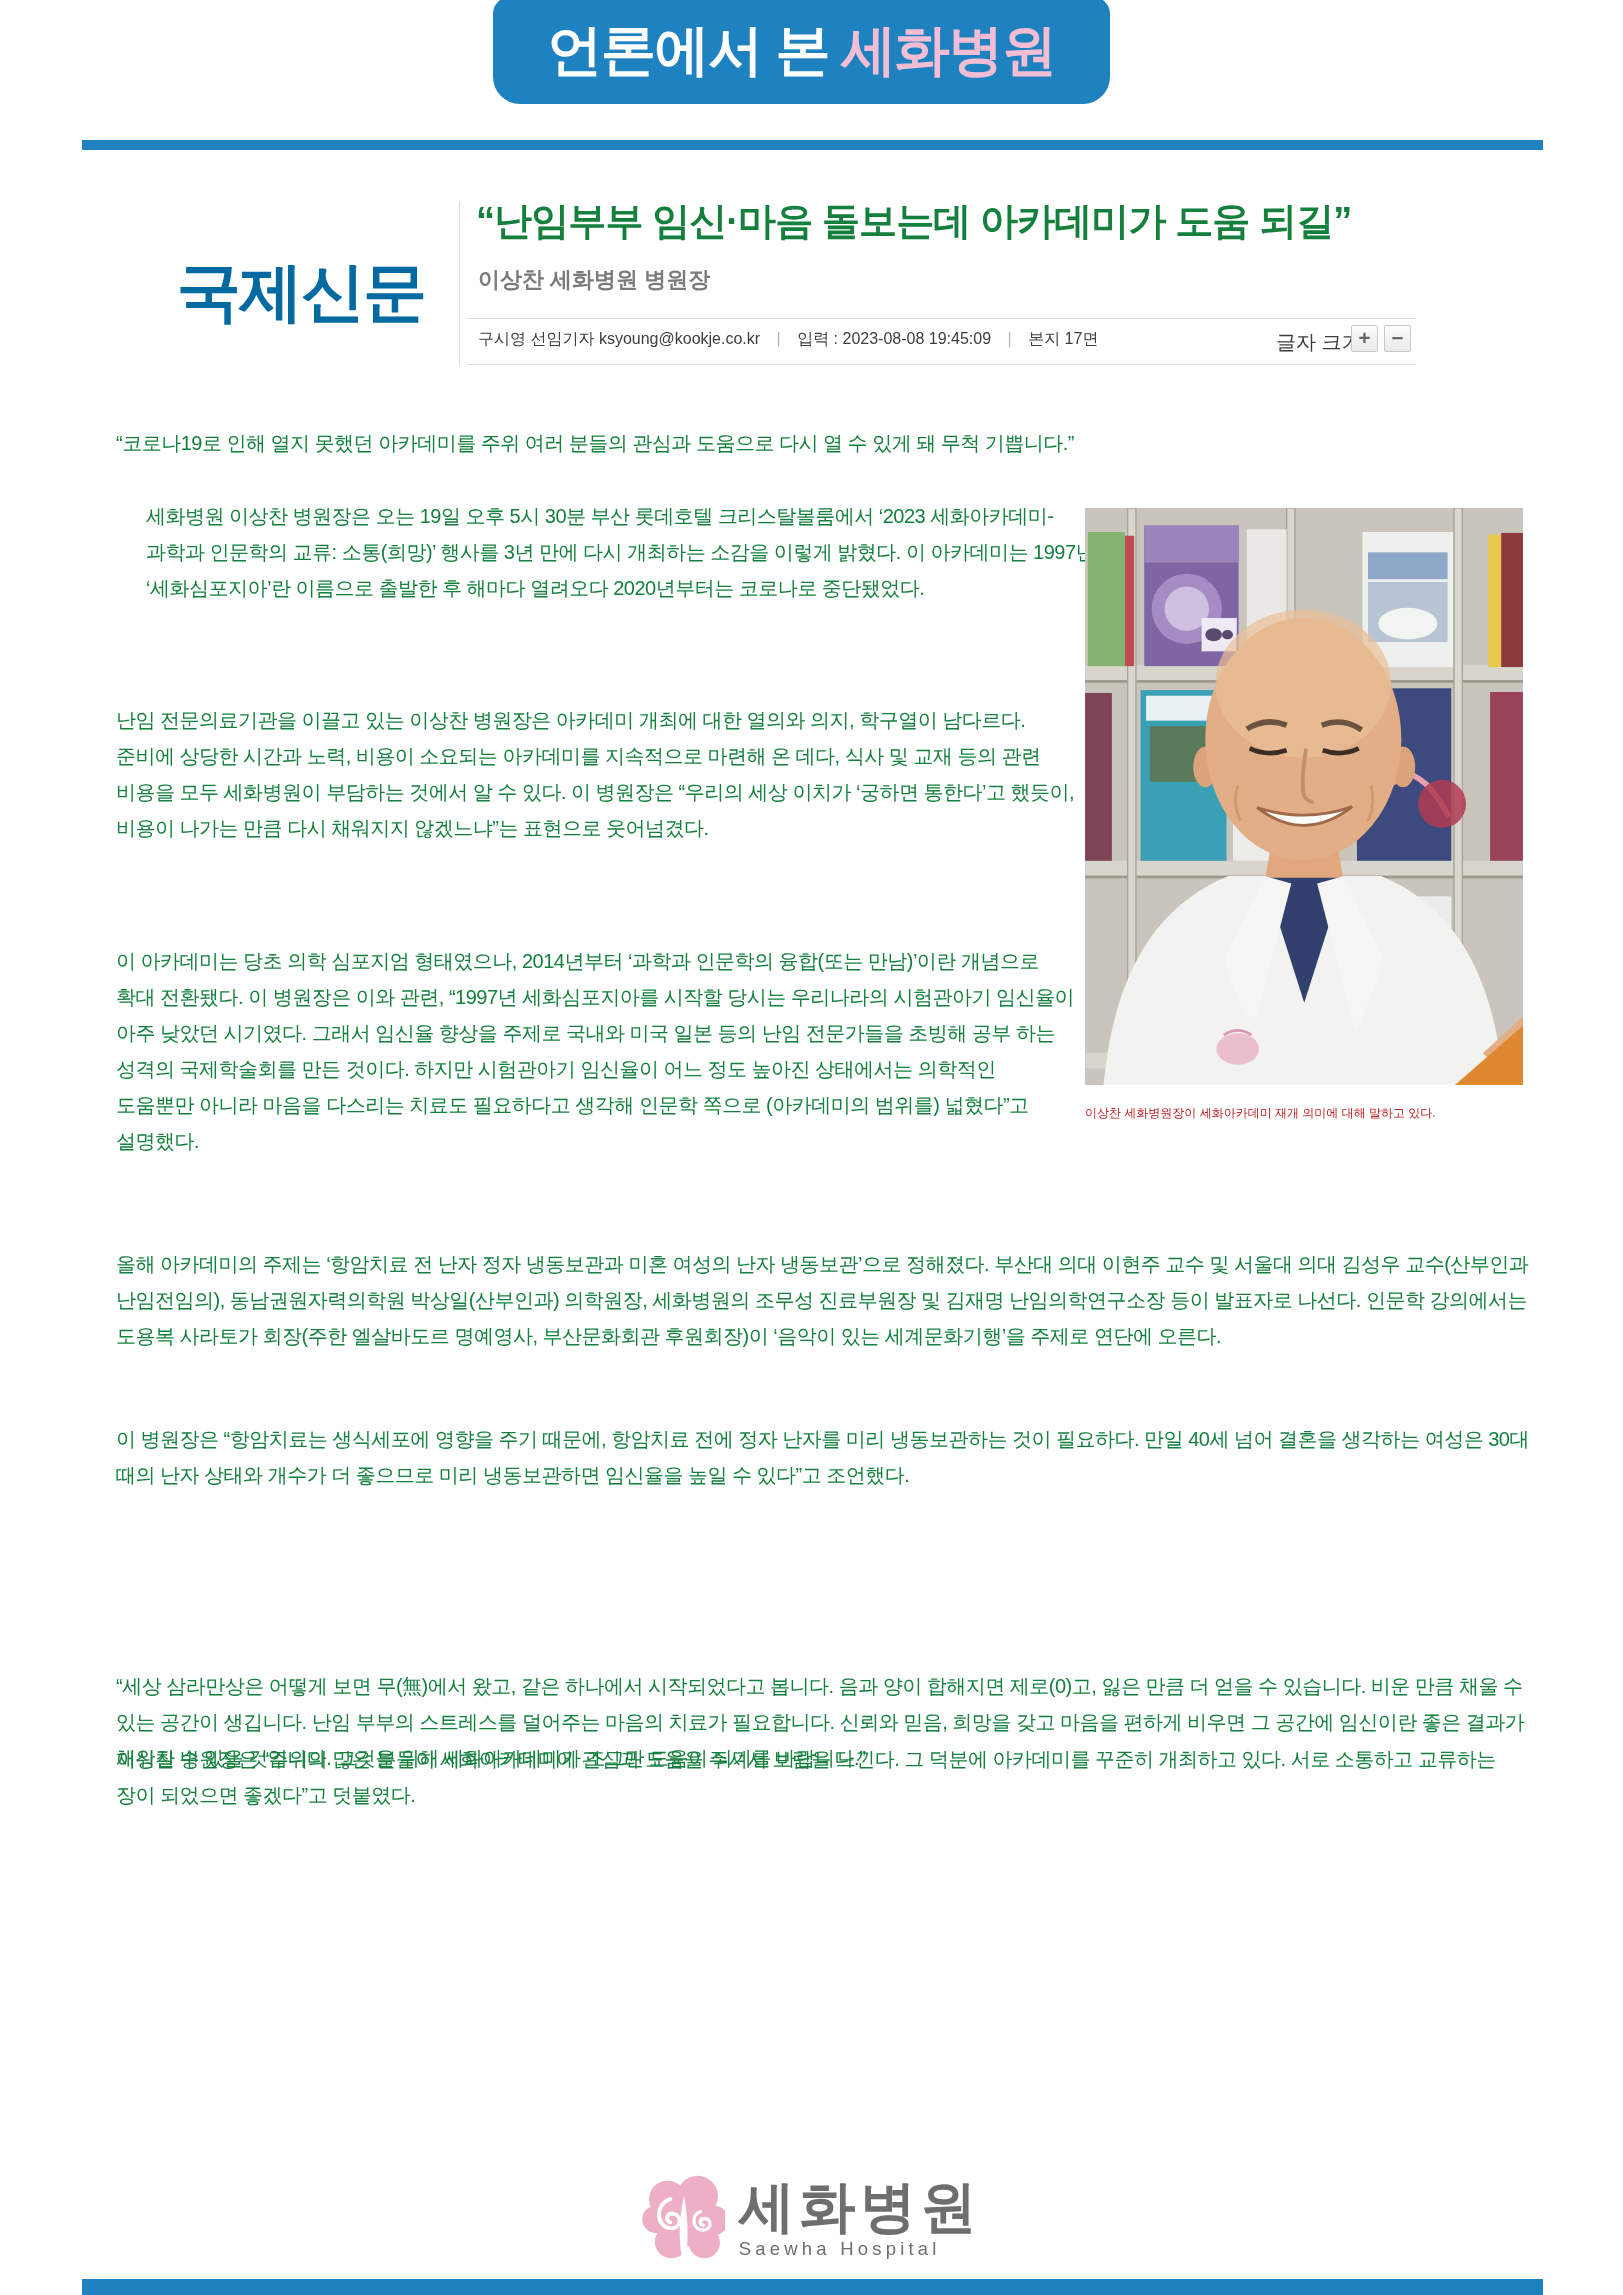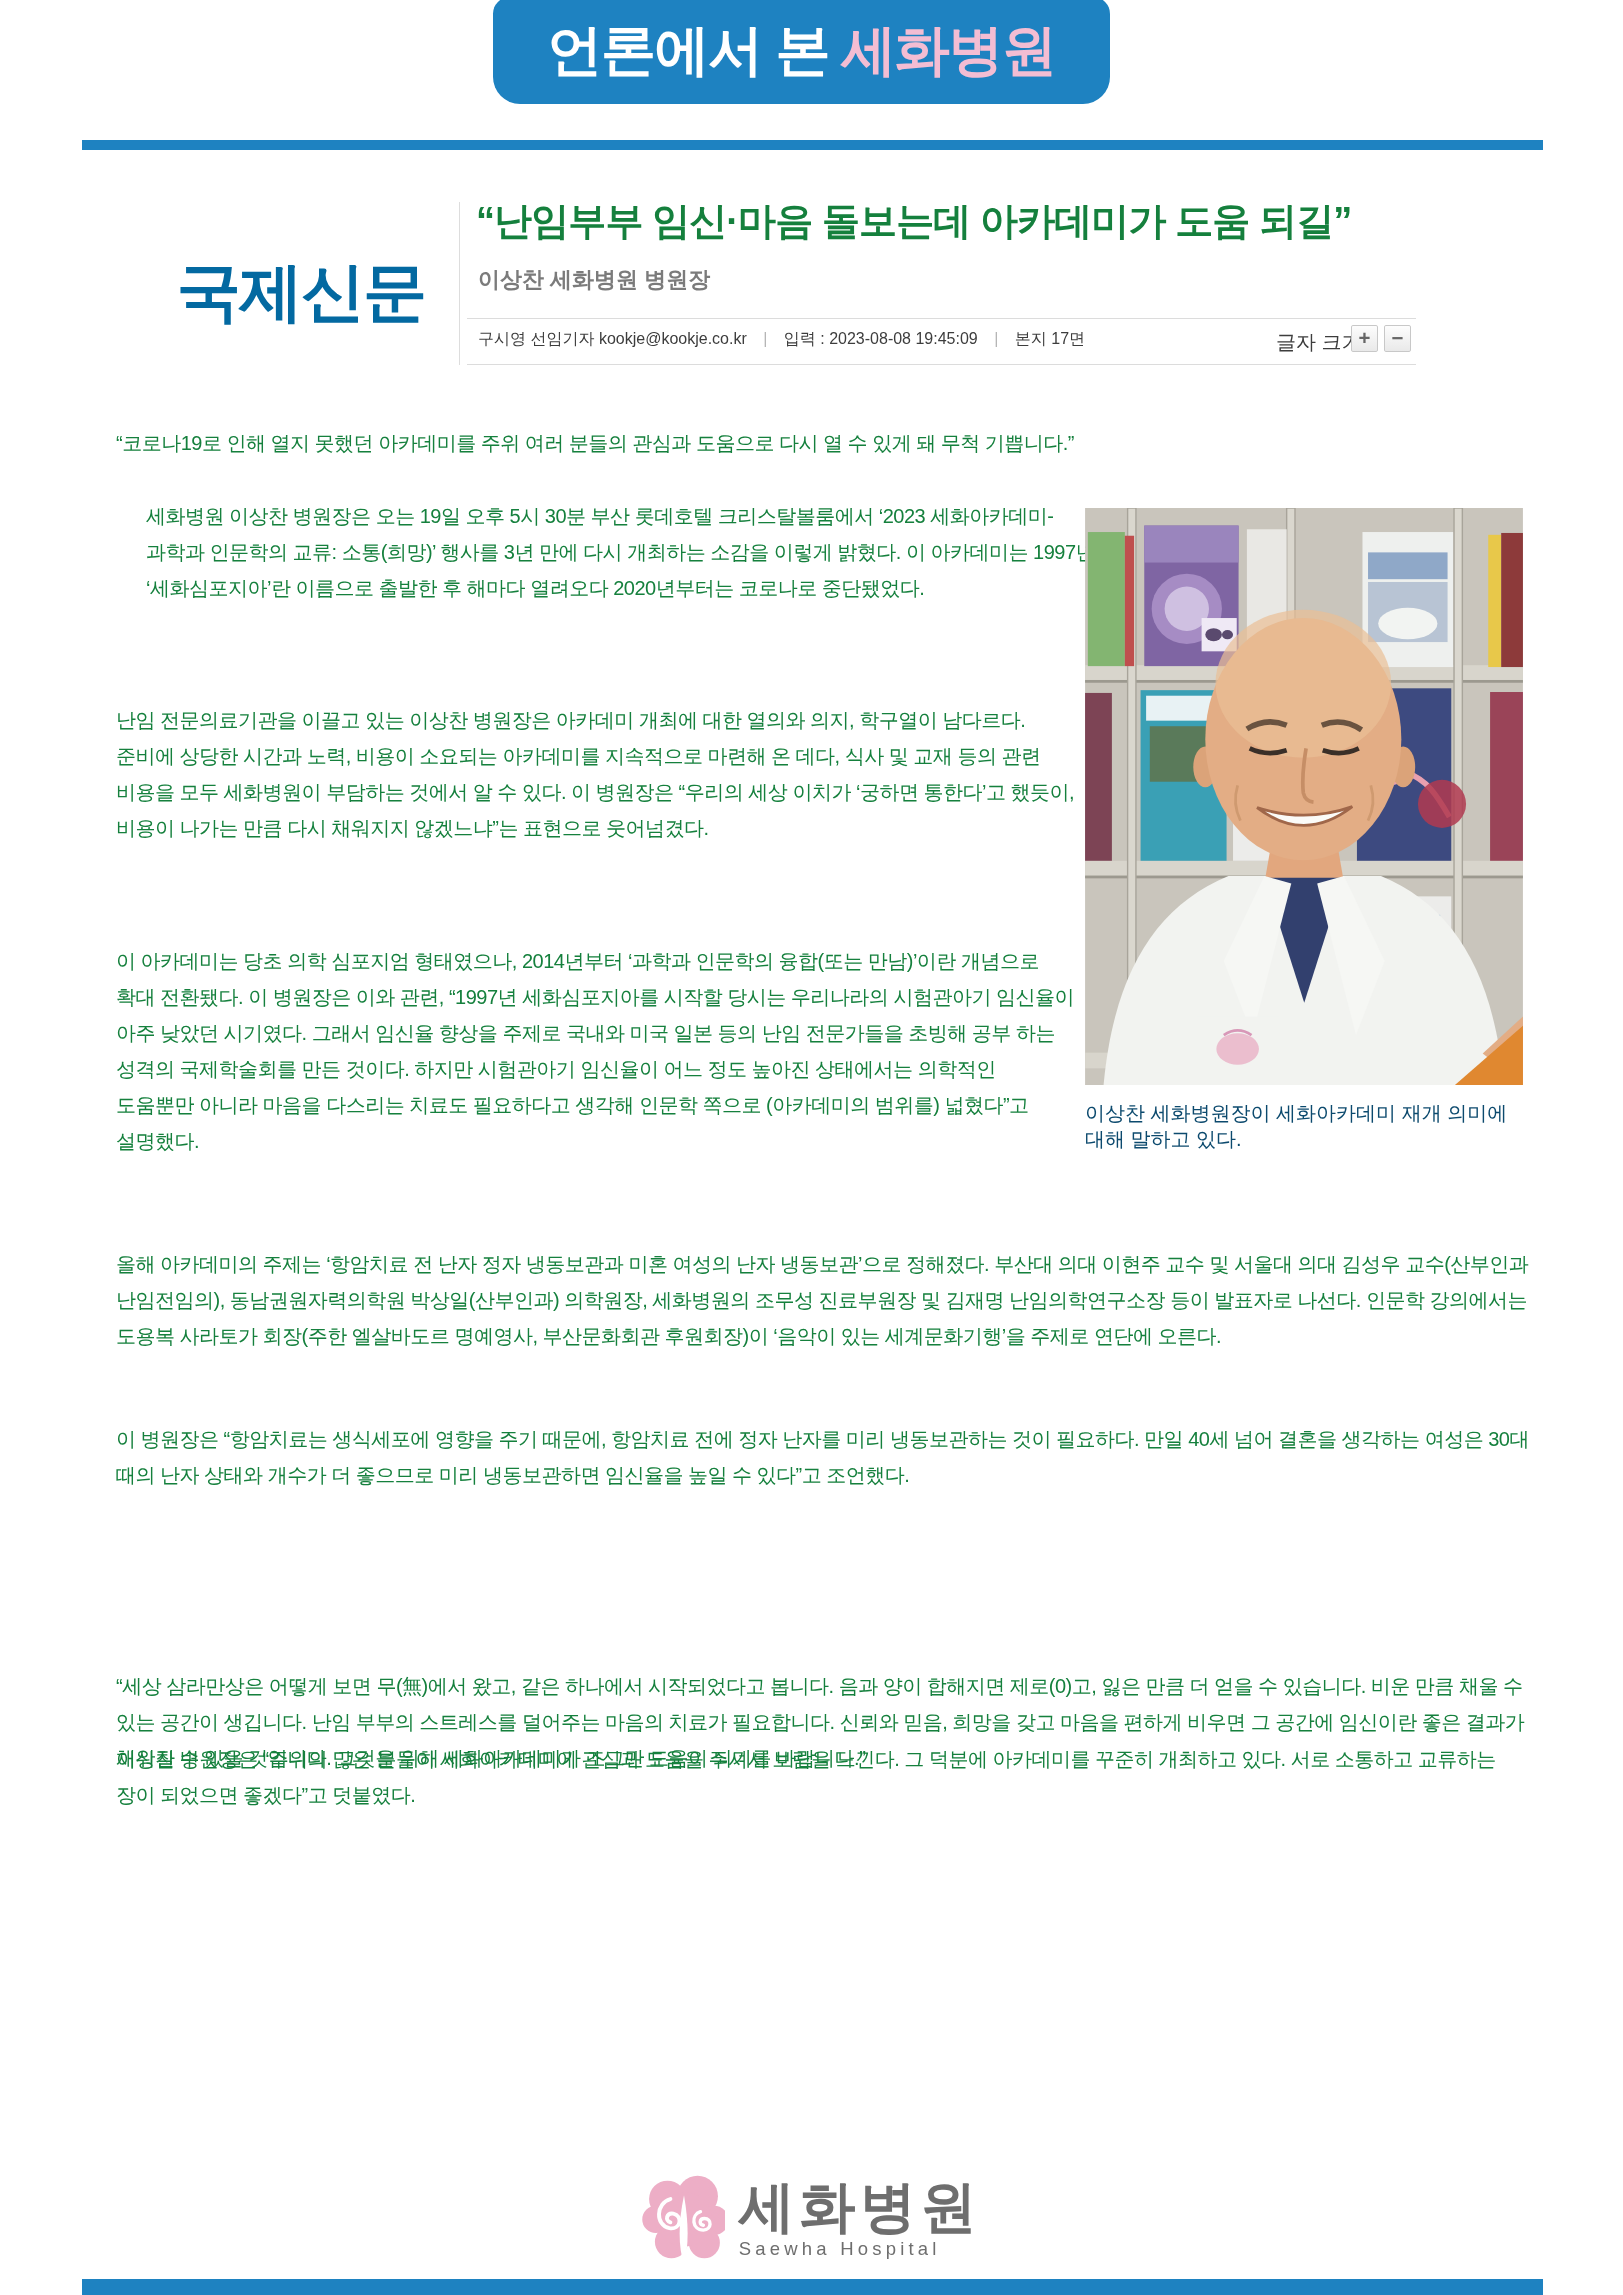--- a/index.html
+++ b/index.html
@@ -47,21 +47,21 @@
   .p3{left:116px;top:702px;width:962px;}
   .p4{left:116px;top:943px;width:962px;}
   .p5{left:116px;top:1246px;width:1423px;}
   .p6{left:116px;top:1421px;width:1423px;}
   .p7{left:116px;top:1624px;width:1423px;margin-top:44px;}
   .p8{left:116px;top:1741px;width:1423px;}
 
   
   .photo{position:absolute;left:1085px;top:508px;width:438px;height:577px;overflow:hidden;}
   .caption{position:absolute;left:1085px;top:1100px;width:430px;
-           font-size:20px;line-height:26px;color:#0c4a6e;}
+           font-size:12px;line-height:26px;color:#b91c1c;}
 
   
   .footerlogo{position:absolute;left:0;top:2169px;width:1623px;
               display:flex;align-items:center;justify-content:center;gap:14px;}
   .flg-text{display:flex;flex-direction:column;align-items:flex-start;}
   .flg-kr{font-size:56px;font-weight:700;color:#6e6e6e;letter-spacing:4.6px;line-height:60px;}
   .flg-en{font-size:18.5px;color:#6e6e6e;letter-spacing:4.2px;margin-top:0.9px;}
   .bottombar{position:absolute;left:82px;top:2279px;width:1461px;height:16.7px;background:#1e82c1;}
 </style>
 </head>
@@ -80,21 +80,21 @@
 
   <div class="vdiv"></div>
 
   <div class="title">“난임부부 임신·마음 돌보는데 아카데미가 도움 되길”</div>
   <div class="subtitle">이상찬 세화병원 병원장</div>
 
   <div class="hr1"></div>
   <div class="byline">
     <span>구시영 선임기자</span>
     <span> </span>
-    <span>kookje@kookje.co.kr</span>
+    <span>ksyoung@kookje.co.kr</span>
     <span class="sep">|</span>
     <span>입력 : 2023-08-08 19:45:09</span>
     <span class="sep">|</span>
     <span>본지 17면</span>
   </div>
   <div class="fslabel">글자 크기</div>
   <div class="fsbtn fsplus">+</div>
   <div class="fsbtn fsminus">−</div>
   <div class="hr2"></div>
 

